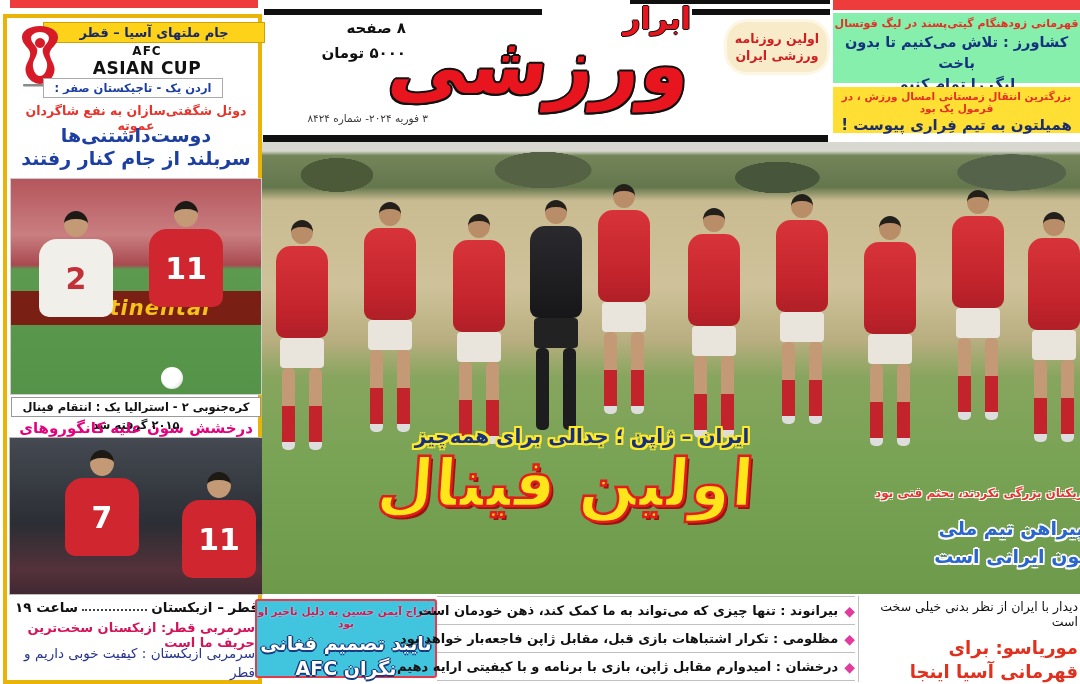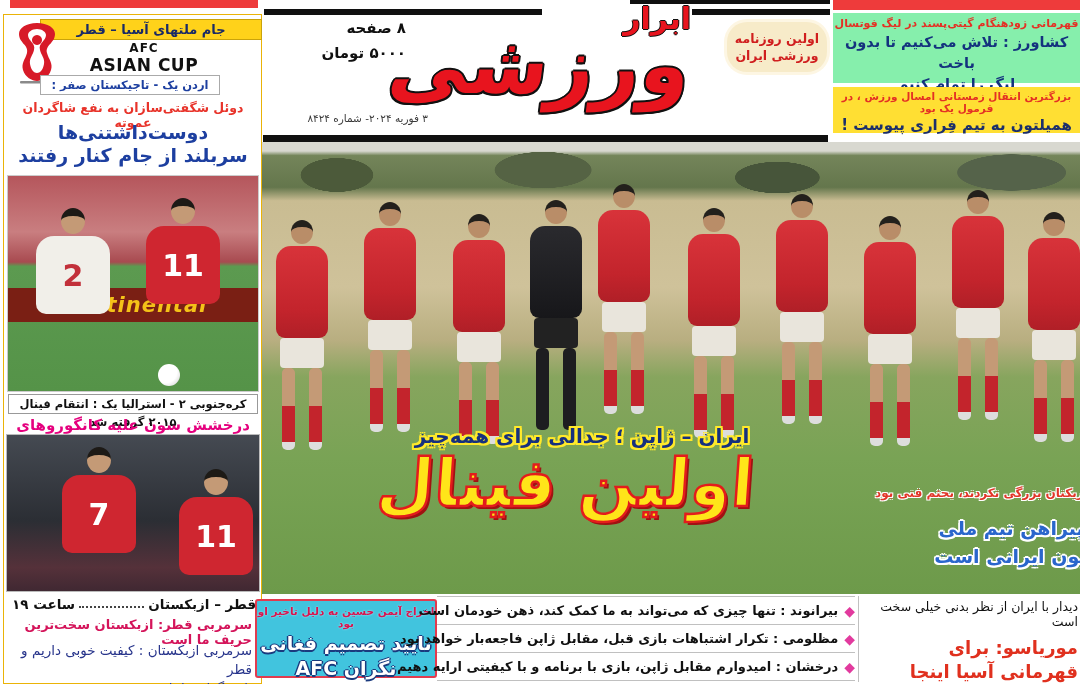--- a/index.html
+++ b/index.html
@@ -2,21 +2,21 @@
 <html lang="fa" dir="rtl"><head>
 <meta charset="utf-8">
 <style>
   * { margin:0; padding:0; box-sizing:border-box; }
   html,body { width:1080px; height:684px; }
   body { position:relative; background:#eceae6; font-family:"DejaVu Sans", sans-serif; overflow:hidden; }
   .page { position:absolute; left:0; top:0; width:1080px; height:684px; background:#ffffff; }
   .abs { position:absolute; }
 
   
-  .left-col { left:3px; top:14px; width:259px; height:670px; border:1px solid #eab308; background:#fff; }
+  .left-col { left:3px; top:14px; width:259px; height:670px; border:4px solid #eab308; background:#fff; }
   .red-strip-tl { left:10px; top:0; width:248px; height:8px; background:#ee3b3b; }
   .cup-bar { left:36px; top:4px; width:222px; height:21px; background:#ffd21a; border:1px solid #caa30a;
              color:#1a2a66; font-size:13px; font-weight:bold; line-height:19px; text-align:center; }
   .afc-logo { left:8px; top:4px; width:50px; height:66px; }
   .afc-word { left:62px; top:26px; width:156px; text-align:center; color:#111; }
   .afc-word .l1 { font-size:12px; font-weight:bold; letter-spacing:1px; }
   .afc-word .l2 { font-size:17px; font-weight:bold; letter-spacing:.5px; }
   .score-bar { left:36px; top:60px; width:180px; height:20px; border:1px solid #aaa; background:#fff;
                color:#1d3fa0; font-size:11.5px; font-weight:bold; line-height:18px; text-align:center; }
   .kicker-red { left:4px; top:85px; width:250px; text-align:center; color:#e8332a; font-size:12.5px; font-weight:bold; }

